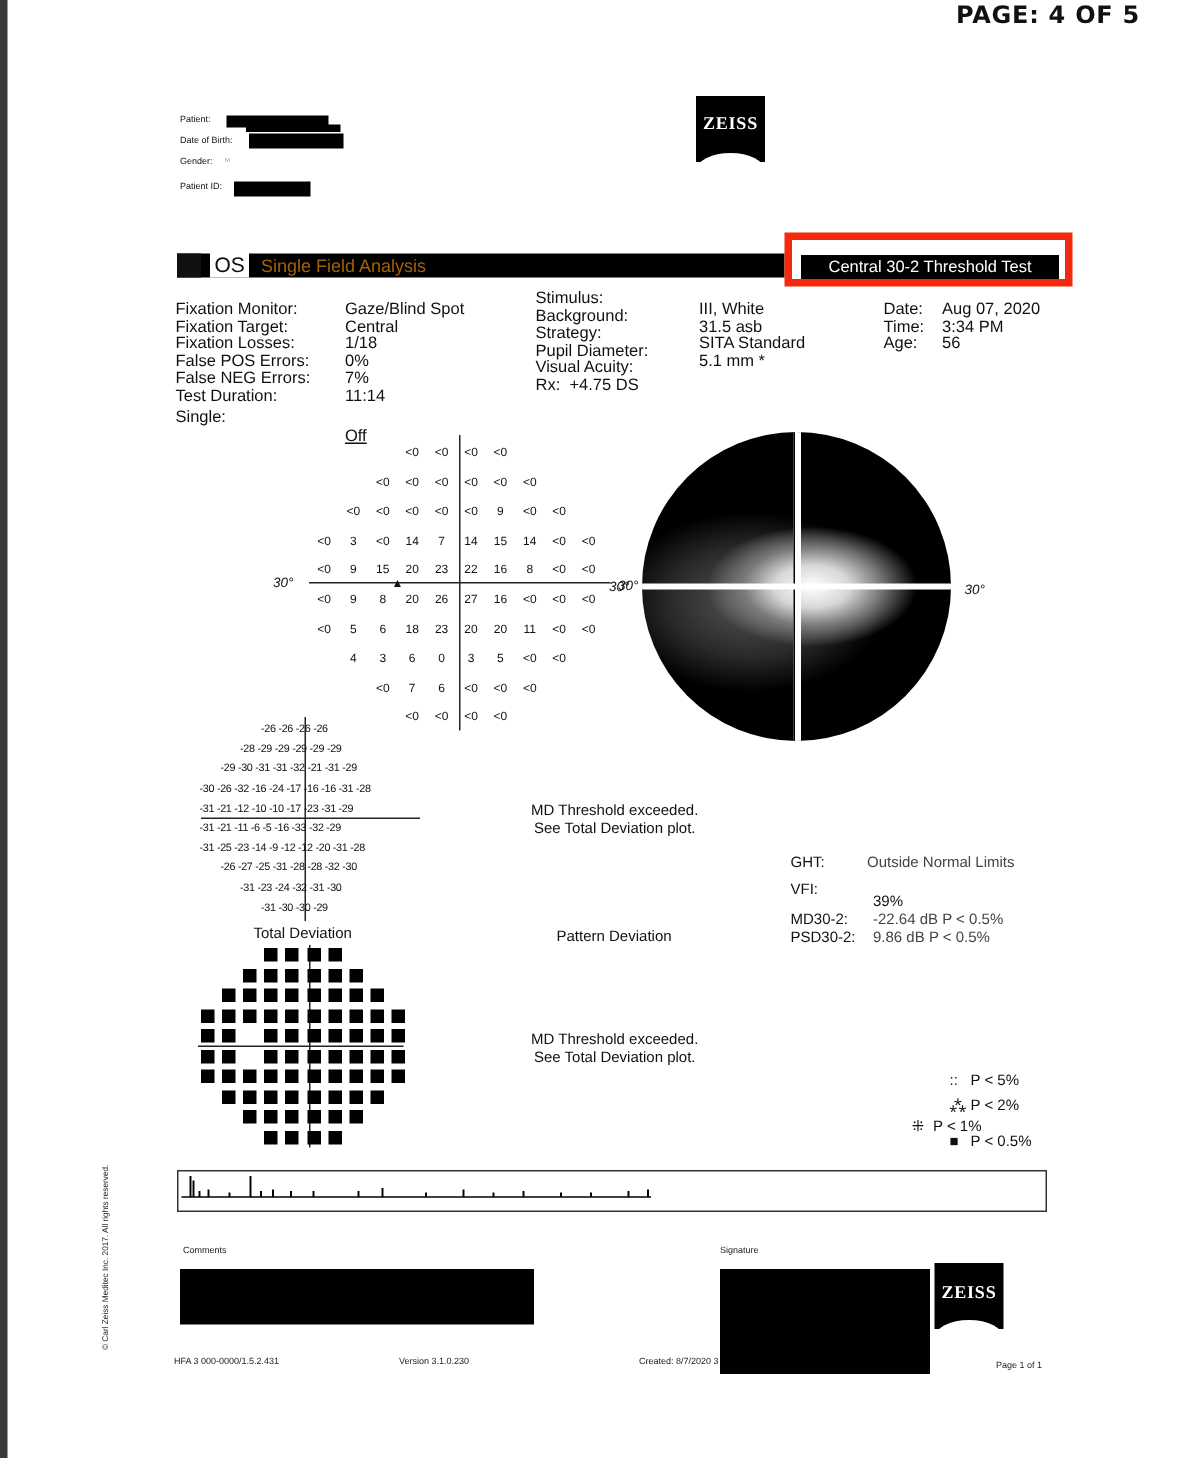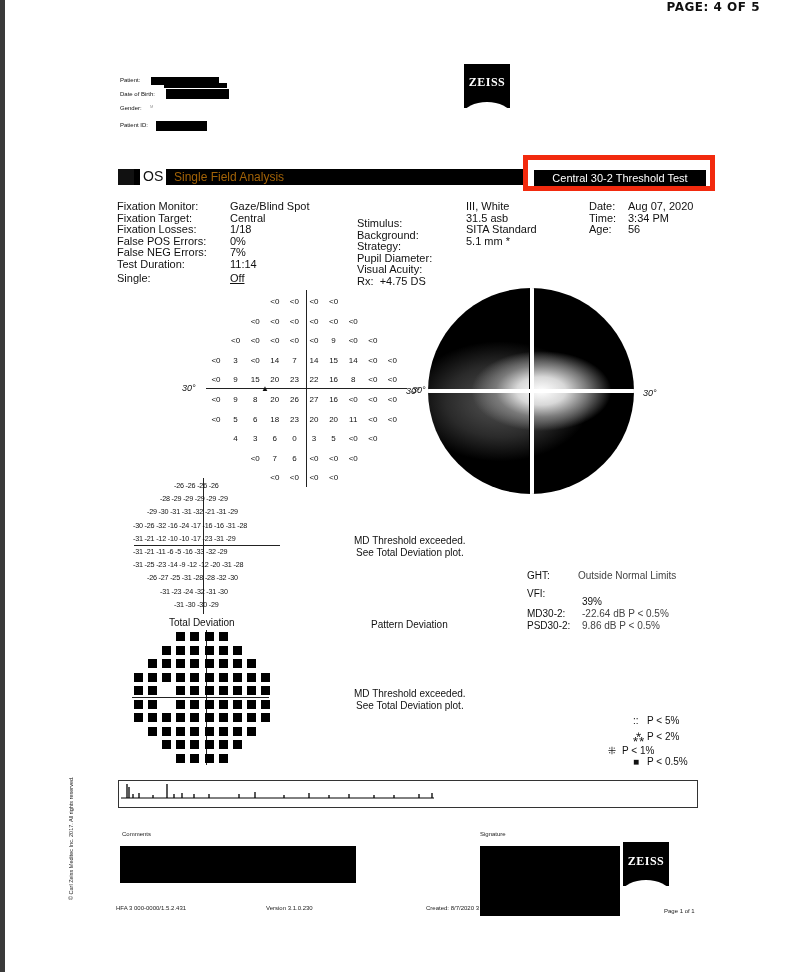--- a/index.html
+++ b/index.html
@@ -1,18 +1,18 @@
 <!DOCTYPE html>
 <html><head>
 <meta charset="utf-8">
 <style>
   html, body { margin:0; padding:0; }
   body { width:800px; height:972px; background:#ffffff; position:relative; overflow:hidden; font-family:"Liberation Sans", sans-serif; color:#111; }
   .left-edge { position:absolute; left:0; top:0; width:5px; height:972px; background:#3a3a3a; }
-  .page-indicator { position:absolute; right:40px; top:0px; font-family:"DejaVu Sans", sans-serif; font-weight:bold; font-size:12px; letter-spacing:0.5px; color:#111; }
+  .page-indicator { position:absolute; right:40px; top:0px; font-family:"DejaVu Sans", sans-serif; font-weight:bold; font-size:16px; letter-spacing:0.5px; color:#111; }
   .abs { position:absolute; }
   .small { font-size:6px; }
   .redact { background:#000; position:absolute; }
   .zeiss-logo { position:absolute; background:#000; color:#fff; font-family:"Liberation Serif", serif; font-weight:bold; display:flex; justify-content:center; letter-spacing:0.5px; }
   .zeiss-logo::after { content:""; position:absolute; left:0; right:0; bottom:-6px; height:12px; background:#fff; border-radius:50% 50% 0 0 / 100% 100% 0 0; }
   .title-bar { position:absolute; left:118px; top:169px; height:16px; width:590px; background:#000; }
   .os-box { position:absolute; left:118px; top:169px; width:16px; height:16px; background:#111; }
   .os-label { position:absolute; left:140px; top:168px; font-size:14px; color:#111; background:#fff; padding:0 3px; line-height:17px; }
   .sfa-label { position:absolute; left:174px; top:170px; font-size:12px; color:#a16207; line-height:14px;text-align:center; }
   .test-name-box { position:absolute; left:523px; top:155px; width:192px; height:36px; box-sizing:border-box; border:5px solid #f22a0e; background:#fff; }
@@ -70,23 +70,23 @@
   <div>Test Duration:</div>
   <div style="margin-top:3px;">Single:</div>
 </div>
 <div class="info-col" style="left:230px;top:201px;">
   <div>Gaze/Blind Spot</div>
   <div>Central</div>
   <div>1/18</div>
   <div>0%</div>
   <div>7%</div>
   <div>11:14</div>
-  <div style="margin-top:3px;text-decoration:underline;">Off</div>
-</div>
-<div class="info-col" style="left:357px;top:218px;">
+  <div style="margin-top:16px;text-decoration:underline;">Off</div>
+</div>
+<div class="info-col" style="left:357px;top:194px;">
   <div>Stimulus:</div>
   <div>Background:</div>
   <div>Strategy:</div>
   <div>Pupil Diameter:</div>
   <div>Visual Acuity:</div>
   <div><span>Rx:</span>&nbsp;&nbsp;<span>+4.75 DS</span></div>
 </div>
 <div class="info-col" style="left:466px;top:201px;">
   <div>III, White</div>
   <div>31.5 asb</div>

